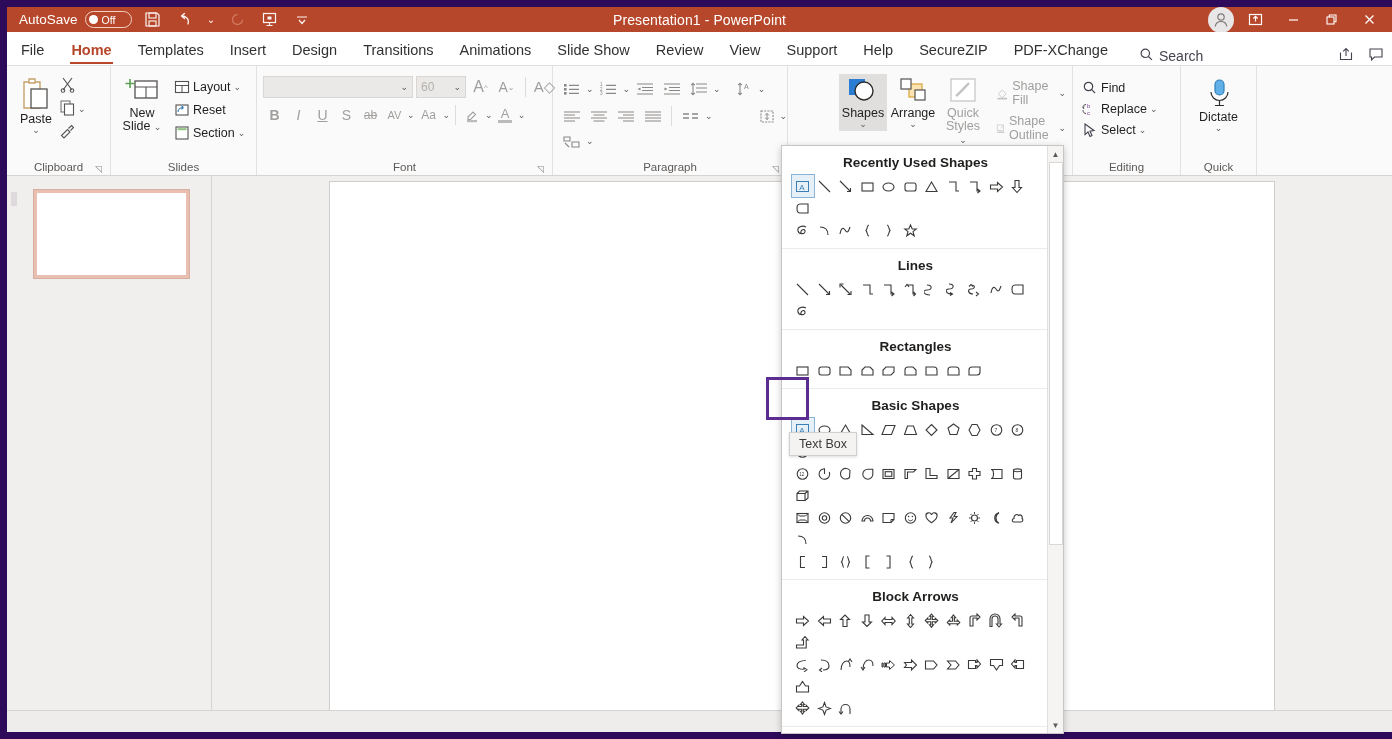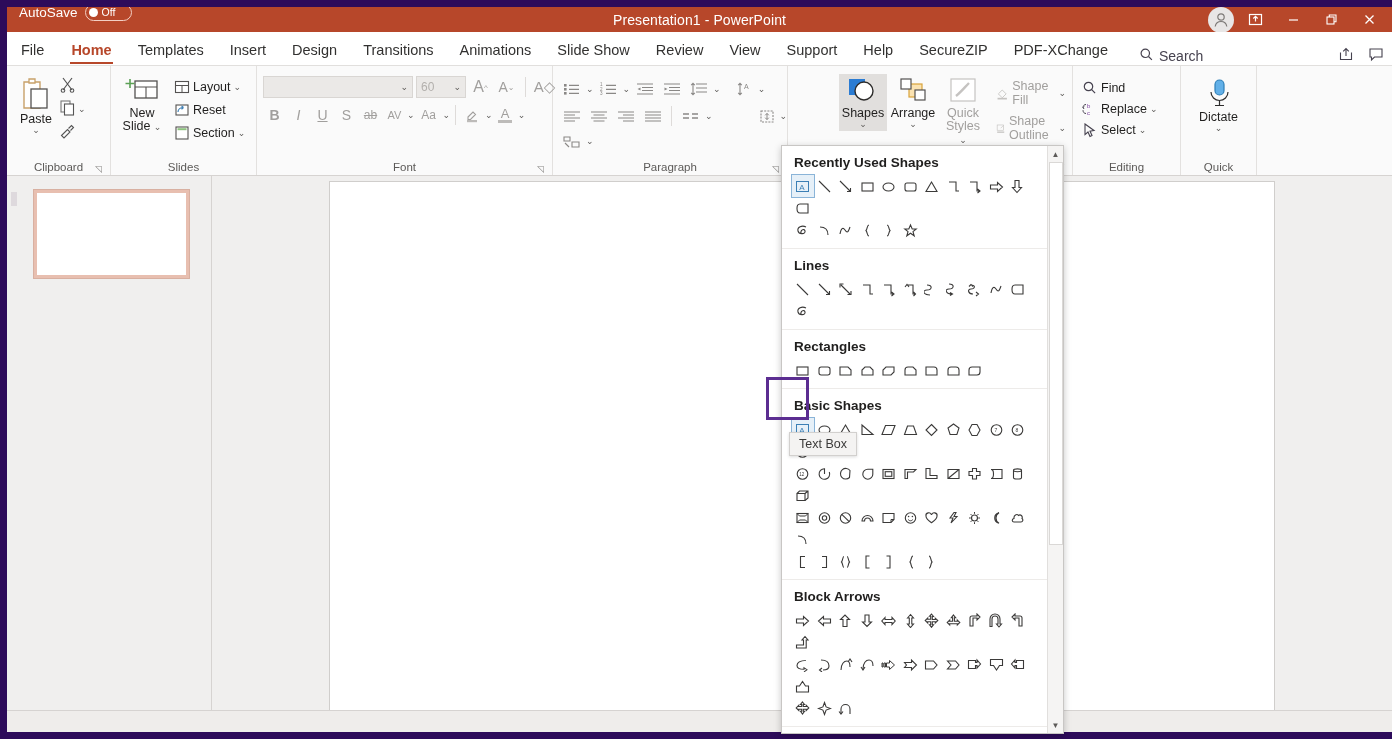--- a/index.html
+++ b/index.html
@@ -110,21 +110,21 @@
   .canvas-area{ flex:1; background:#f0efee; display:flex; align-items:flex-start;
                 justify-content:center; padding-top:5px; position:relative; }
   .slide{ width:946px; height:533px; background:#fff; border:1px solid #d0cecc; }
   .statusbar{ flex:0 0 22px; height:22px; background:#efedeb; border-top:1px solid #d6d3d1;
               display:flex; align-items:center; }
 
   
   .flyout{
     position:absolute; left:781px; top:145px; width:283px; height:589px;
     background:#fff; border:1px solid #c8c6c4; box-shadow:0 2px 7px rgba(0,0,0,.22);
-    display:flex; z-index:40;
+    display:flex; z-index:40;text-align:center;
   }
   .fly-scrollarea{ flex:1; overflow:hidden; position:relative; }
   .fly-sec{ padding:6px 10px 7px 10px; border-bottom:1px solid #edebe9; }
   .fly-sec h4{ font-size:13.5px; font-weight:bold; color:#201f1e; margin:3px 0 5px 2px;}
   .shape-row{ display:flex; flex-wrap:wrap; }
   .shape-cell{ width:21.5px; height:22px; display:flex; align-items:center; justify-content:center;}
   .shape-cell svg{ display:block; }
   .fly-scroll{ width:16px; background:#f5f4f3; border-left:1px solid #e1dfdd;
                display:flex; flex-direction:column; align-items:center; position:relative;}
   .sc-arrow{ height:16px; width:16px; display:flex; align-items:center; justify-content:center;
@@ -145,21 +145,21 @@
     border:3.5px solid #5b2d91; z-index:70; pointer-events:none;
   }
   .sel-cell{ outline:1px solid #8ab4d8; background:#e6f0f8; }
 </style>
 </head>
 <body>
 
 <div id="app">
 
   <div class="titlebar">
-    <div class="qat" style="margin-top:7px;flex-direction:column;">
+    <div class="qat" style="margin-top:7px;">
       <div class="autosave-wrap">
         <span>AutoSave</span>
         <span class="toggle">
           <span class="knob"></span>
           <span>Off</span>
         </span>
       </div>
       <span class="qat-ico">
         <svg width="17" height="17" viewBox="0 0 17 17">
             <path d="M2 2h11l2 2v11H2z" fill="none" stroke="#fff" stroke-width="1.2"></path>

